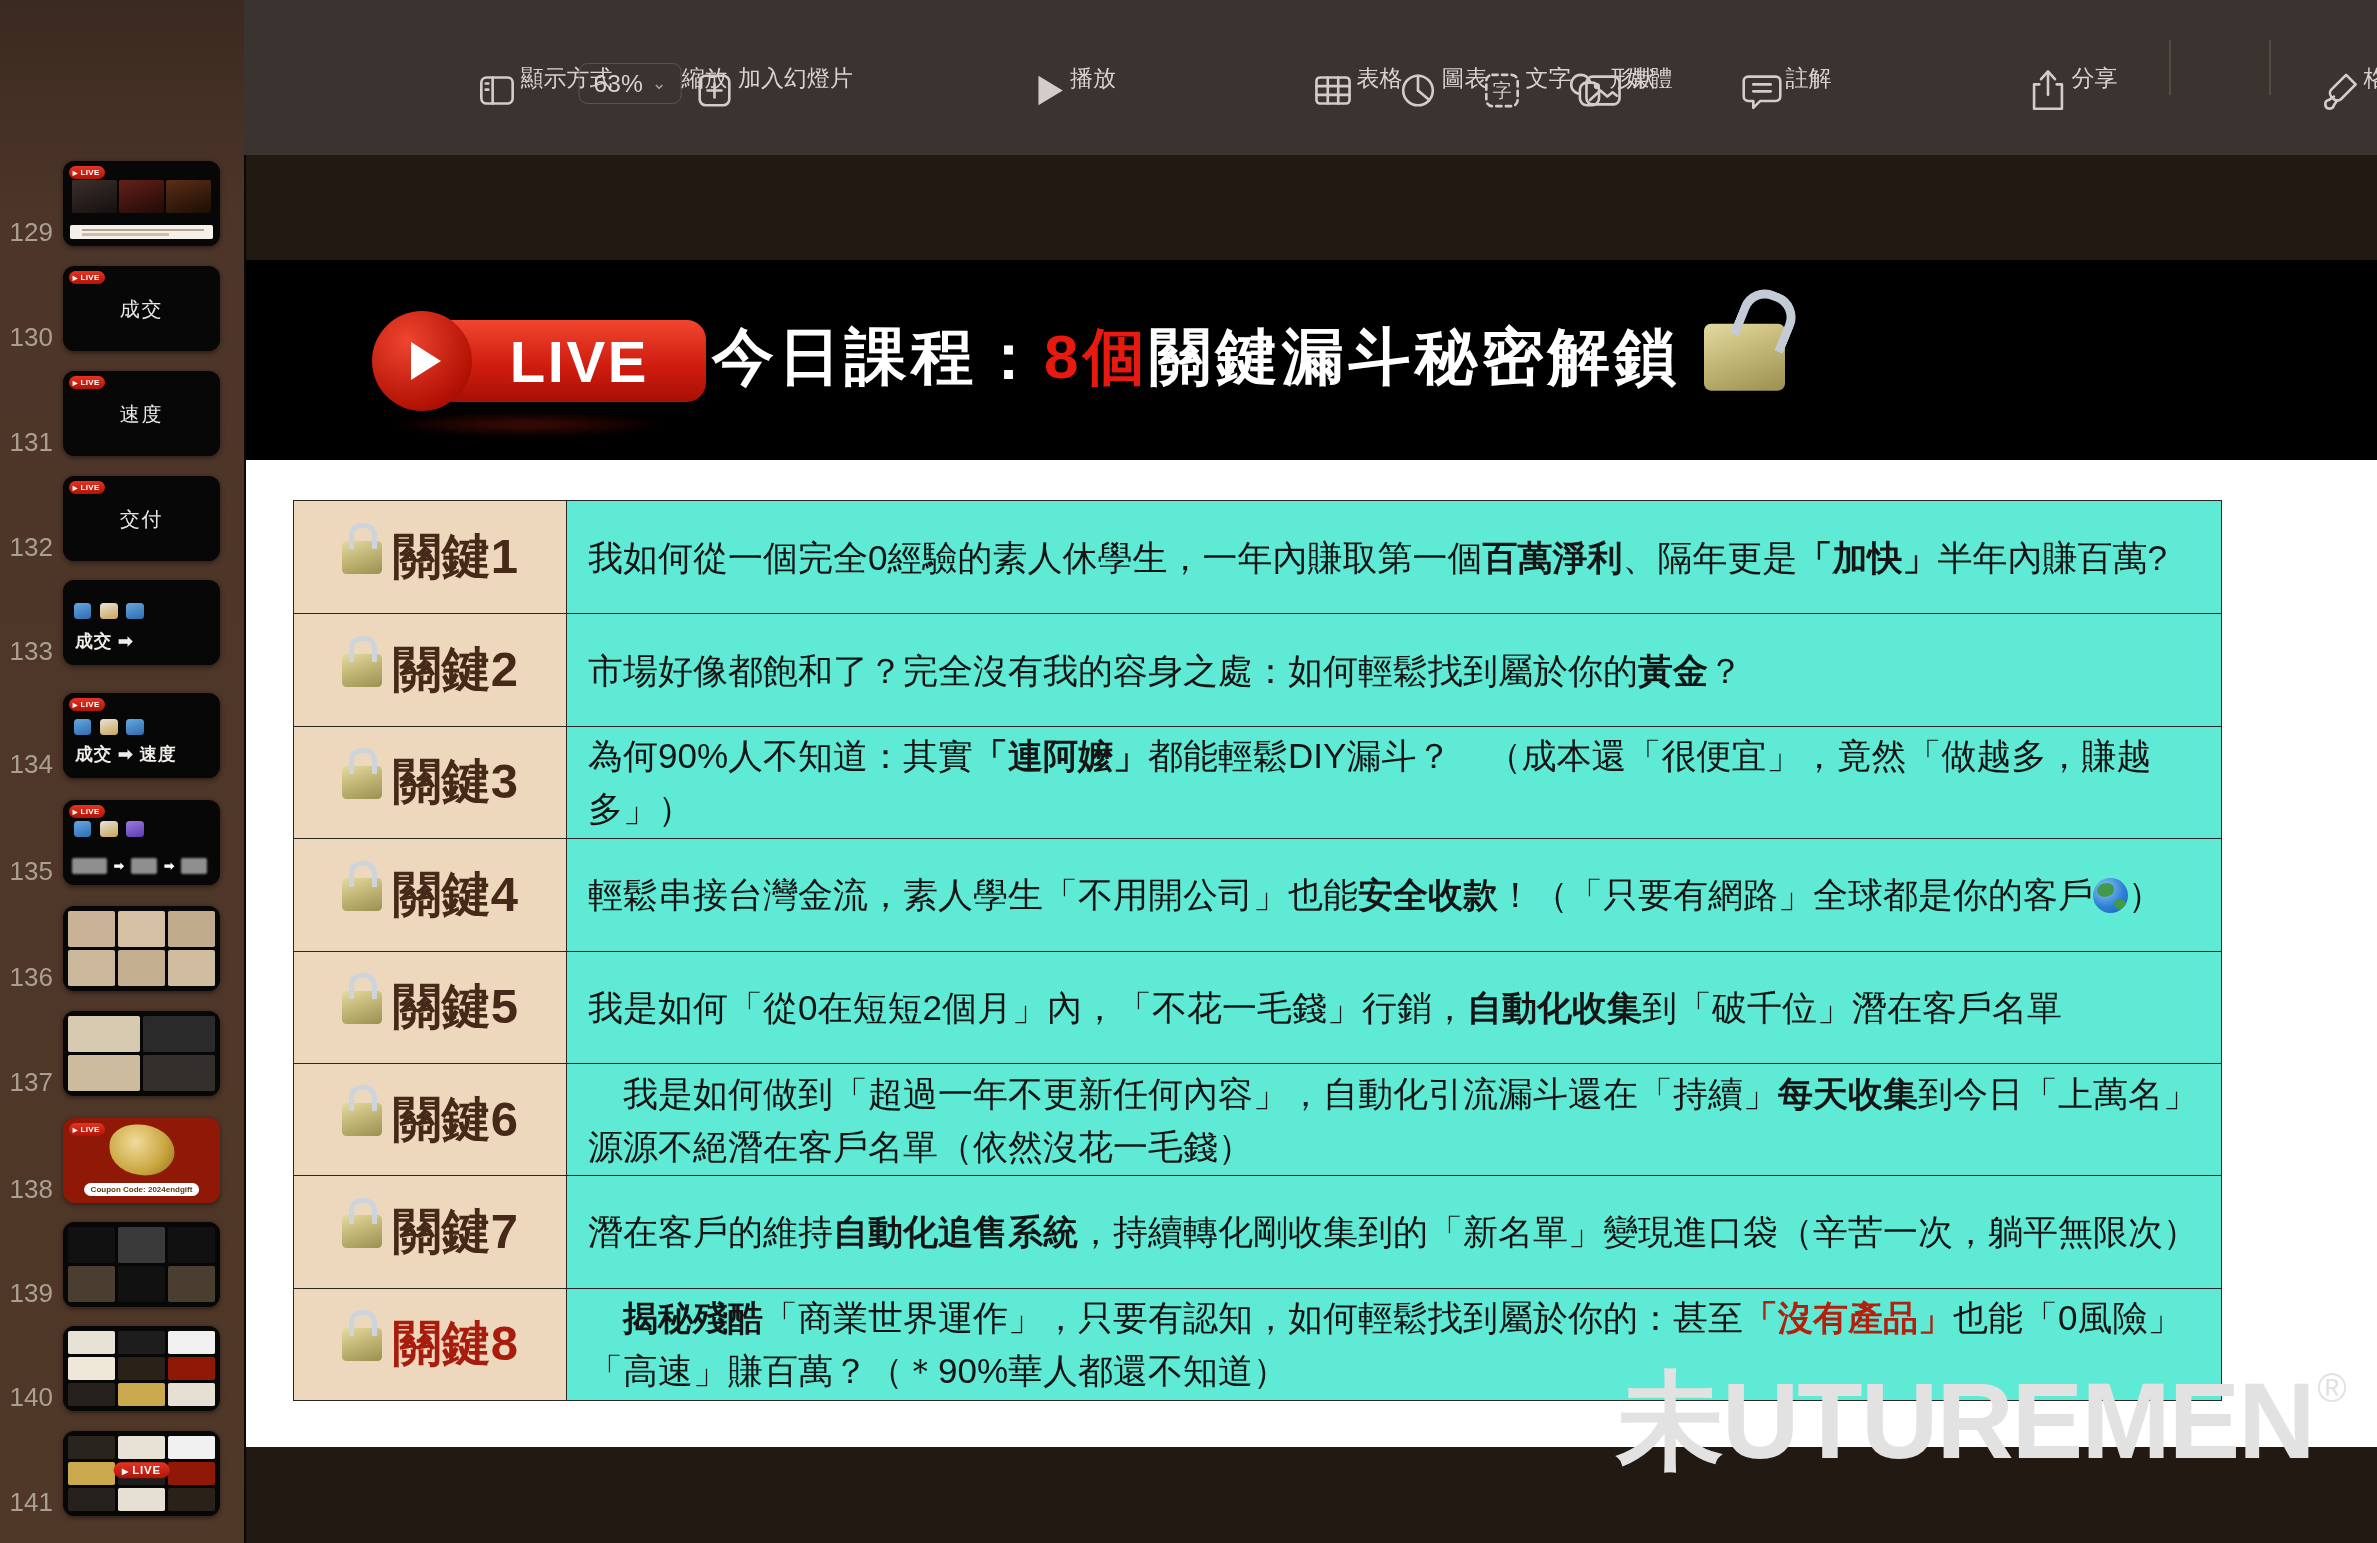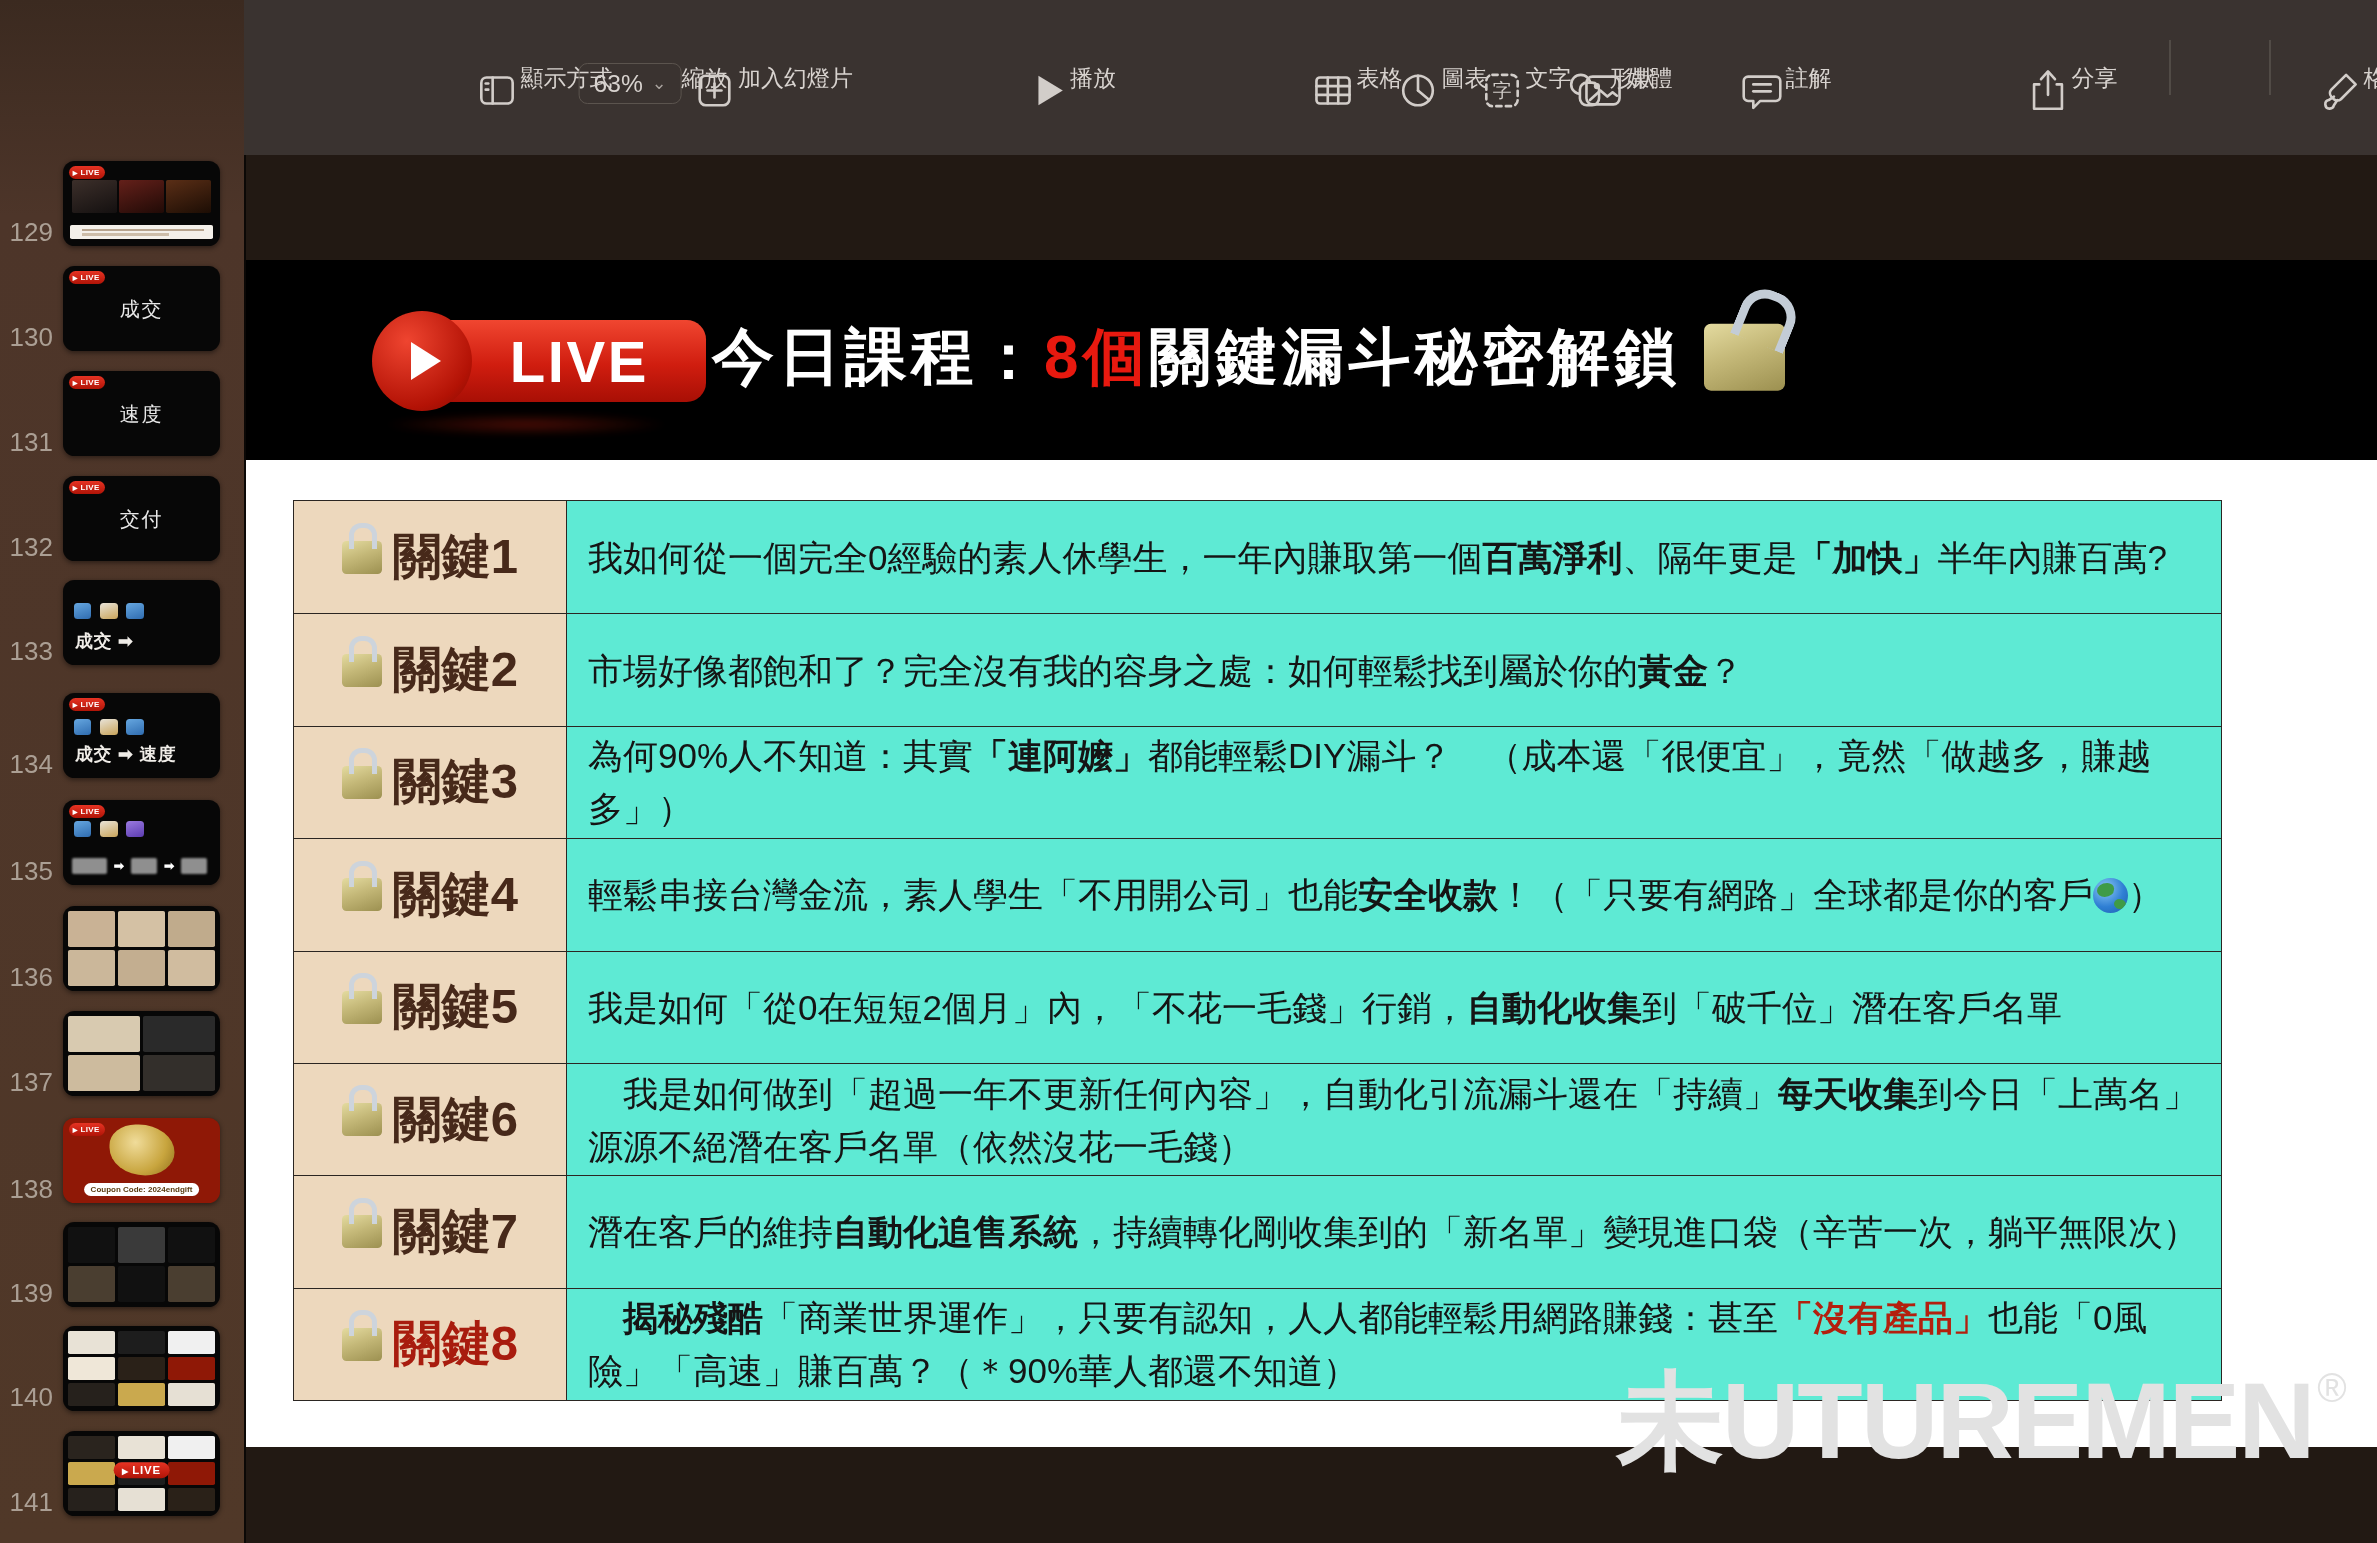--- a/index.html
+++ b/index.html
@@ -475,21 +475,21 @@
             <span class="key-label">關鍵7</span>
           </div>
           <div class="cell txt-cell">
             <div class="line"><span>潛在客戶的維持</span><b>自動化追售系統</b><span>，持續轉化剛收集到的「新名單」變現進口袋（辛苦一次，躺平無限次）</span></div>
           </div>
           <div class="cell key-cell red">
             <span class="padlock"></span>
             <span class="key-label">關鍵8</span>
           </div>
           <div class="cell txt-cell">
-            <div class="line"><span>　</span><b>揭秘殘酷</b><span>「商業世界運作」，只要有認知，人人都能輕鬆用網路賺錢：甚至</span><span class="seg-red">「沒有產品」</span><span>也能「0風險」「高速」賺百萬？（＊90%華人都還不知道）</span></div>
+            <div class="line"><span>　</span><b>揭秘殘酷</b><span>「商業世界運作」，只要有認知，如何輕鬆找到屬於你的：甚至</span><span class="seg-red">「沒有產品」</span><span>也能「0風險」「高速」賺百萬？（＊90%華人都還不知道）</span></div>
           </div>
         </div>
       <div class="watermark">
         <span>未UTUREMEN</span><sup>®</sup>
       </div>
     </div>
   </div>
 </div>
 
 

